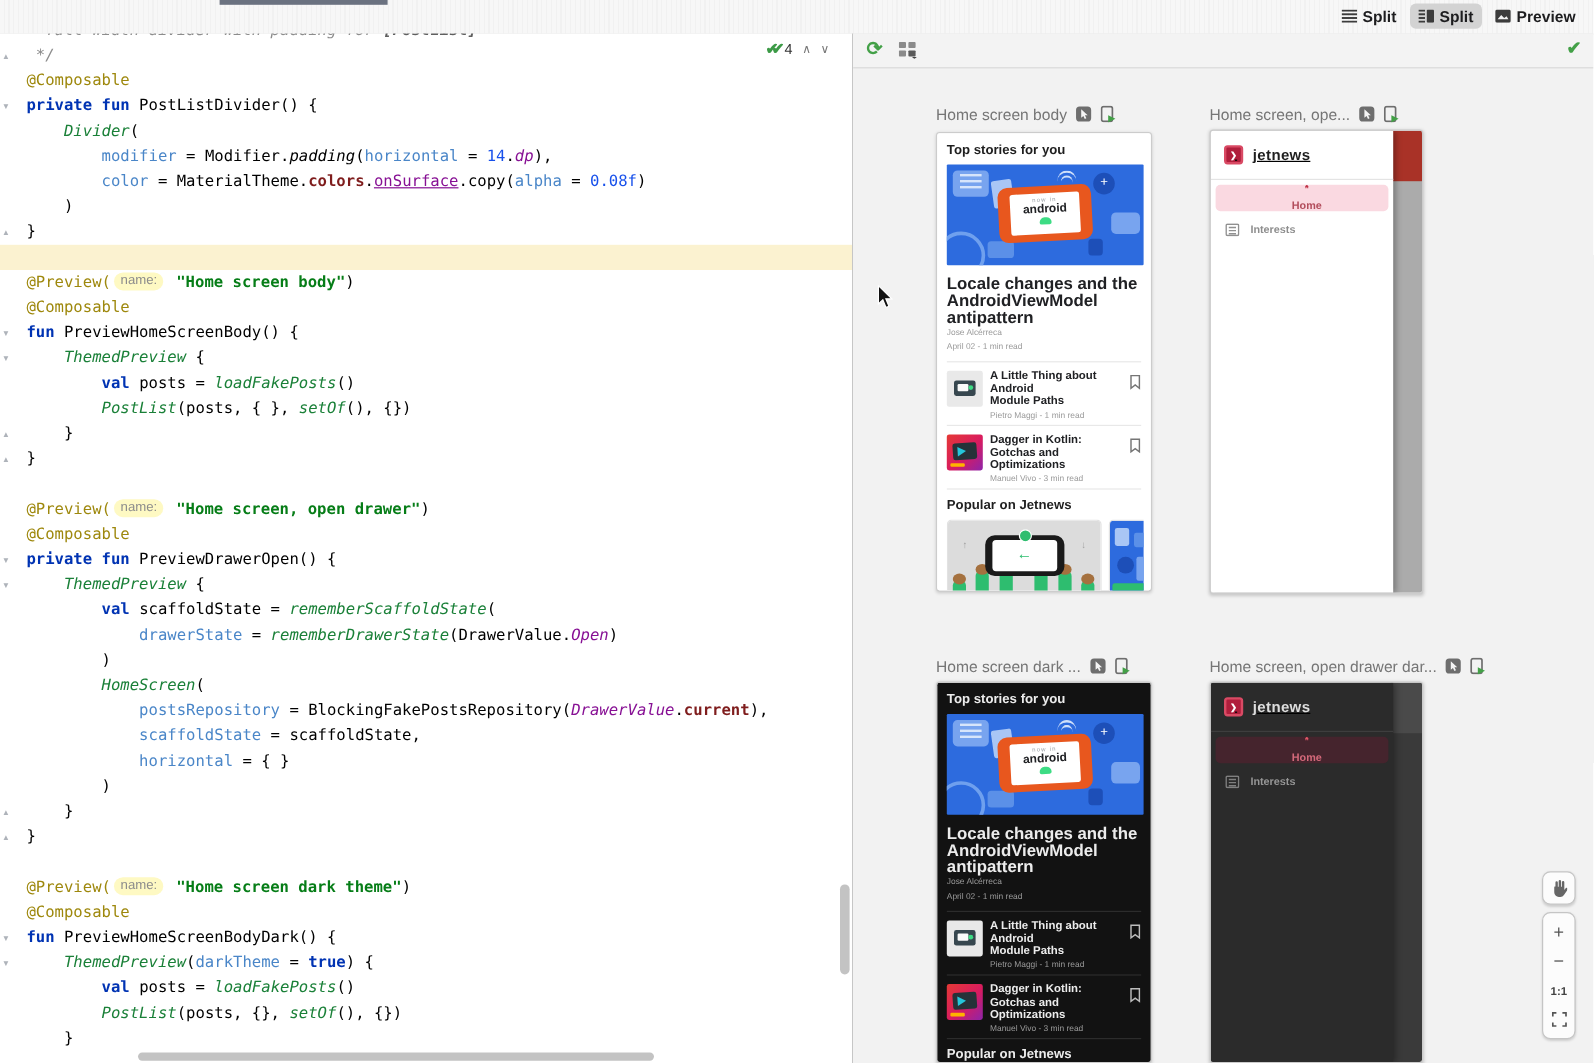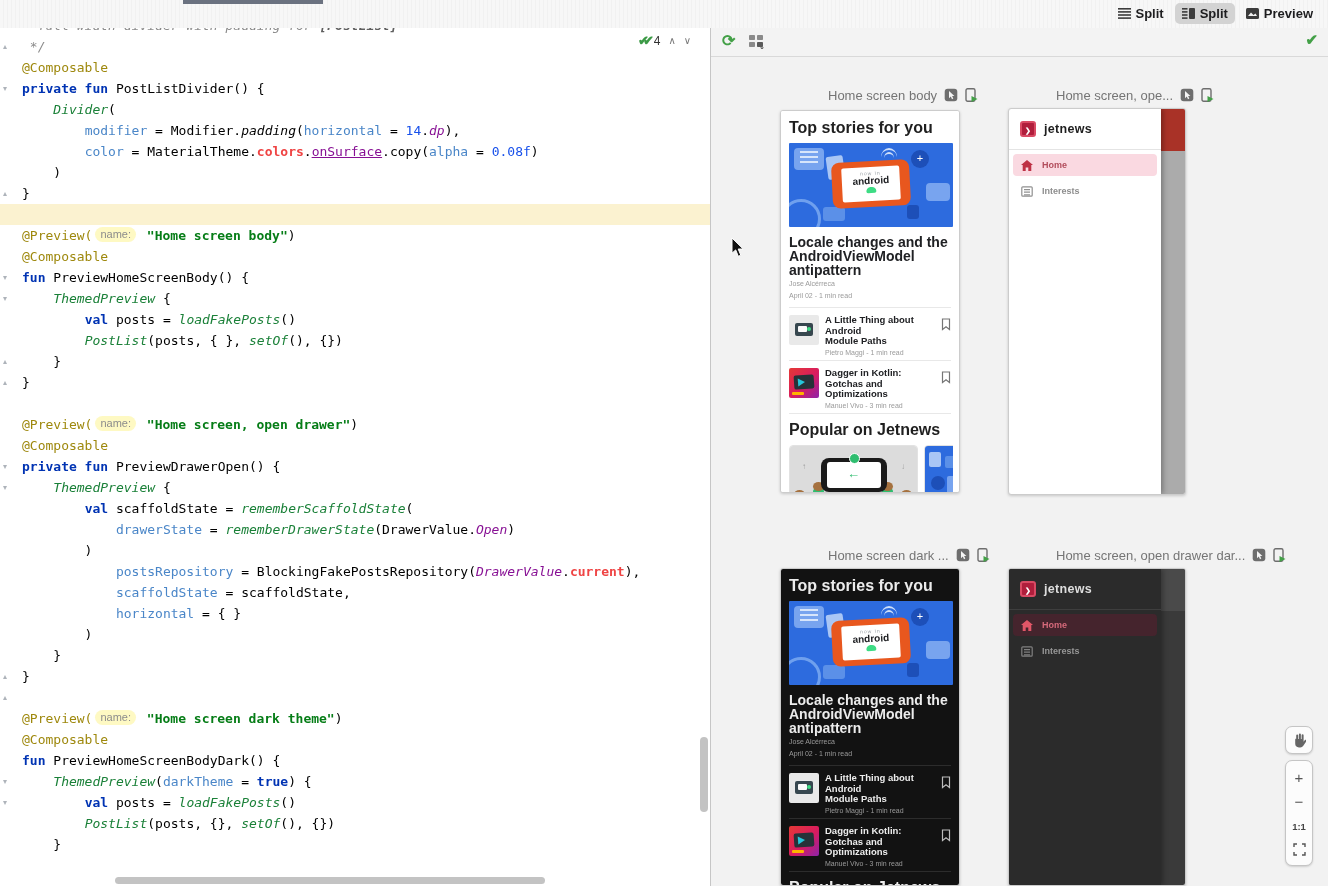--- a/index.html
+++ b/index.html
@@ -24,49 +24,49 @@
   .cm{color:#8c8c8c;font-style:italic}
   .cmk{color:#5f5f5f;font-style:italic;font-weight:bold}
   .an{color:#9e880d}
   .kw{color:#0033b3;font-weight:bold}
   .pl{color:#000}
   .it{color:#000;font-style:italic}
   .fn{color:#1a8038;font-style:italic}
   .str{color:#067d17;font-weight:bold}
   .pm{color:#4a86c8}
   .num{color:#1750eb}
-  .pr{color:#ef4444;font-weight:bold}
+  .pr{color:#7f1d1d;font-weight:bold}
   .pri{color:#871094;font-style:italic}
   .pru{color:#871094;text-decoration:underline}
   .chip{display:inline-block;background:#fef9c3;color:#8c8c8c;border-radius:8px;
         padding:0 5px;margin:0 3px;font-size:11px;line-height:15px;height:15px;
         font-family:"Liberation Sans",sans-serif;transform:translateY(-2px);}
   .gmark{position:absolute;left:3px;font-size:8px;color:#aeb3ba;line-height:8px;}
   #inspect{position:absolute;left:638px;top:5px;display:flex;align-items:center;gap:8px;
            font-size:12px;color:#333;}
   #inspect .chk{color:#3c9a46;font-weight:bold;font-size:13px;letter-spacing:-6px;padding-right:6px;}
   #inspect .arr{color:#777;font-size:10px;}
   .vthumb{position:absolute;right:2px;top:709px;width:8px;height:75px;background:#c3c3c3;border-radius:4px;}
   .hthumb{position:absolute;left:115px;top:849px;width:430px;height:7px;background:#c3c3c3;border-radius:4px;}
   #vdivider{position:absolute;left:710px;top:28px;width:1px;height:858px;background:#c6c6c6;}
   
   #panel{position:absolute;left:711px;top:28px;width:617px;height:858px;background:#f2f2f2;}
   #ptoolbar{position:absolute;left:0;top:0;width:617px;height:28px;background:#f3f3f3;
             border-bottom:1px solid #d9d9d9;}
   #refresh-btn{position:absolute;left:11px;top:3px;font-size:16px;font-weight:bold;color:#43a047;}
   #layout-btn{position:absolute;left:38px;top:7px;}
   #build-ok{position:absolute;right:10px;top:3px;color:#43a047;font-size:15px;font-weight:bold;}
-  .plabel{position:absolute;display:flex;align-items:center;gap:7px;height:18px;margin-left:48px;}
+  .plabel{position:absolute;display:flex;align-items:center;gap:7px;height:18px;}
   .plabel .ptxt{font-size:13px;color:#757575;white-space:nowrap;}
   .pcard{position:absolute;background:#fff;border:1px solid #cccccc;border-radius:3px;
          overflow:hidden;box-shadow:0 1px 3px rgba(0,0,0,.18);box-sizing:border-box;}
   
   .home{position:relative;width:100%;height:100%;background:#fff;padding:8px;box-sizing:border-box;}
   .home.dark{background:#121212;}
-  .hsec{font-size:16px;font-weight:bold;color:#1f1f1f;}
+  .hsec{font-size:11px;font-weight:bold;color:#1f1f1f;}
   .dark .hsec{color:#ececec;}
   .hero{position:relative;width:164px;height:84px;margin-top:6px;background:#2d6bde;overflow:hidden;border-radius:1px;}
   .hd{position:absolute;}
   .phone{position:absolute;left:50%;top:50%;width:78px;height:46px;margin:-24px 0 0 -39px;
          background:#e8571e;border-radius:8px;transform:rotate(-3deg);
          display:flex;align-items:center;justify-content:center;}
   .pscreen{width:58px;height:34px;background:#fff;border-radius:2px;text-align:center;overflow:hidden;}
   .now-in{font-size:5px;color:#9aa0a6;letter-spacing:1px;margin-top:3px;}
   .andro{font-size:10px;font-weight:bold;color:#202124;line-height:10px;}
   .robot{width:10px;height:6px;background:#3ddc84;border-radius:5px 5px 2px 2px;margin:1px auto 0;}
@@ -98,29 +98,29 @@
           border:1px solid #fff;border-radius:50%;}
   .sidearrow{position:absolute;top:16px;font-size:8px;color:#9e9e9e;}
   
   .drw{position:relative;width:100%;height:100%;background:#ababab;}
   .drw.dark{background:#3a3a3a;}
   .drw .tr-bar{position:absolute;right:0;top:0;width:26px;height:42px;background:#a93227;}
   .drw.dark .tr-bar{background:#4a4a4a;}
   .drw .sheet{position:absolute;left:0;top:0;width:152px;height:100%;background:#fff;
               box-shadow:2px 0 5px rgba(0,0,0,.3);}
   .drw.dark .sheet{background:#2b2b2b;}
-  .logo-row{display:flex;align-items:center;gap:8px;height:40px;padding-left:11px;}
+  .logo-row{display:flex;align-items:center;gap:8px;height:40px;padding-left:11px;text-decoration:underline;}
   .logo-ic{width:16px;height:16px;border-radius:3px;background:#b01e3c;border:2px solid #d94a64;
            color:#fff;font-size:7px;font-weight:bold;line-height:16px;text-align:center;box-sizing:border-box;}
   .logo-tx{font-size:12.5px;font-weight:bold;color:#1f1f1f;letter-spacing:.3px;}
   .drw.dark .logo-tx{color:#dddddd;}
   .drw-div{height:1px;background:#e4e4e4;}
   .drw.dark .drw-div{background:#3e3e3e;}
   .drw-item{display:flex;align-items:center;gap:9px;height:22px;margin:4px 4px 0;padding-left:8px;border-radius:4px;}
-  .drw-item.sel{background:#fad9e1;}
+  .drw-item.sel{background:#fad9e1;flex-direction:column;}
   .drw.dark .drw-item.sel{background:#45242d;}
   .drw-label{font-size:9px;font-weight:bold;}
   
   .fbox{position:absolute;background:#fcfcfc;border:1px solid #c5c5c5;border-radius:7px;
         box-shadow:0 1px 2px rgba(0,0,0,.15);box-sizing:border-box;}
   #panbox{left:574px;top:698px;width:28px;height:28px;display:flex;align-items:center;justify-content:center;}
   #zoombox{left:574px;top:732px;width:28px;height:106px;display:flex;flex-direction:column;
            align-items:center;justify-content:space-around;padding:4px 0;}
   .zbtn{font-size:15px;color:#555;line-height:15px;}
   .zbtn.ratio{font-size:9.5px;font-weight:bold;color:#444;}
@@ -189,20 +189,21 @@
         <div class="cl"><span class="pl">    }</span></div>
         <div class="cl"><span class="pl">}</span></div>
         <div class="cl"></div>
         <div class="cl"><span class="an">@Preview(</span><span class="chip">name:</span><span class="str"> "Home screen, open drawer"</span><span class="pl">)</span></div>
         <div class="cl"><span class="an">@Composable</span></div>
         <div class="cl"><span class="kw">private fun </span><span class="pl">PreviewDrawerOpen() {</span></div>
         <div class="cl"><span class="pl">    </span><span class="fn">ThemedPreview</span><span class="pl"> {</span></div>
         <div class="cl"><span class="pl">        </span><span class="kw">val </span><span class="pl">scaffoldState = </span><span class="fn">rememberScaffoldState</span><span class="pl">(</span></div>
         <div class="cl"><span class="pl">            </span><span class="pm">drawerState</span><span class="pl"> = </span><span class="fn">rememberDrawerState</span><span class="pl">(DrawerValue.</span><span class="pri">Open</span><span class="pl">)</span></div>
         <div class="cl"><span class="pl">        )</span></div>
+        <div class="cl"><span class="pl">        </span><span class="fn">HomeScreen</span><span class="pl">(</span></div>
         <div class="cl"><span class="pl">            </span><span class="pm">postsRepository</span><span class="pl"> = BlockingFakePostsRepository(</span><span class="pri">DrawerValue</span><span class="pl">.</span><span class="pr">current</span><span class="pl">),</span></div>
         <div class="cl"><span class="pl">            </span><span class="pm">scaffoldState</span><span class="pl"> = scaffoldState,</span></div>
         <div class="cl"><span class="pl">            </span><span class="pm">horizontal</span><span class="pl"> = { }</span></div>
         <div class="cl"><span class="pl">        )</span></div>
         <div class="cl"><span class="pl">    }</span></div>
         <div class="cl"><span class="pl">}</span></div>
         <div class="cl"></div>
         <div class="cl"><span class="an">@Preview(</span><span class="chip">name:</span><span class="str"> "Home screen dark theme"</span><span class="pl">)</span></div>
         <div class="cl"><span class="an">@Composable</span></div>
         <div class="cl"><span class="kw">fun </span><span class="pl">PreviewHomeScreenBodyDark() {</span></div>

